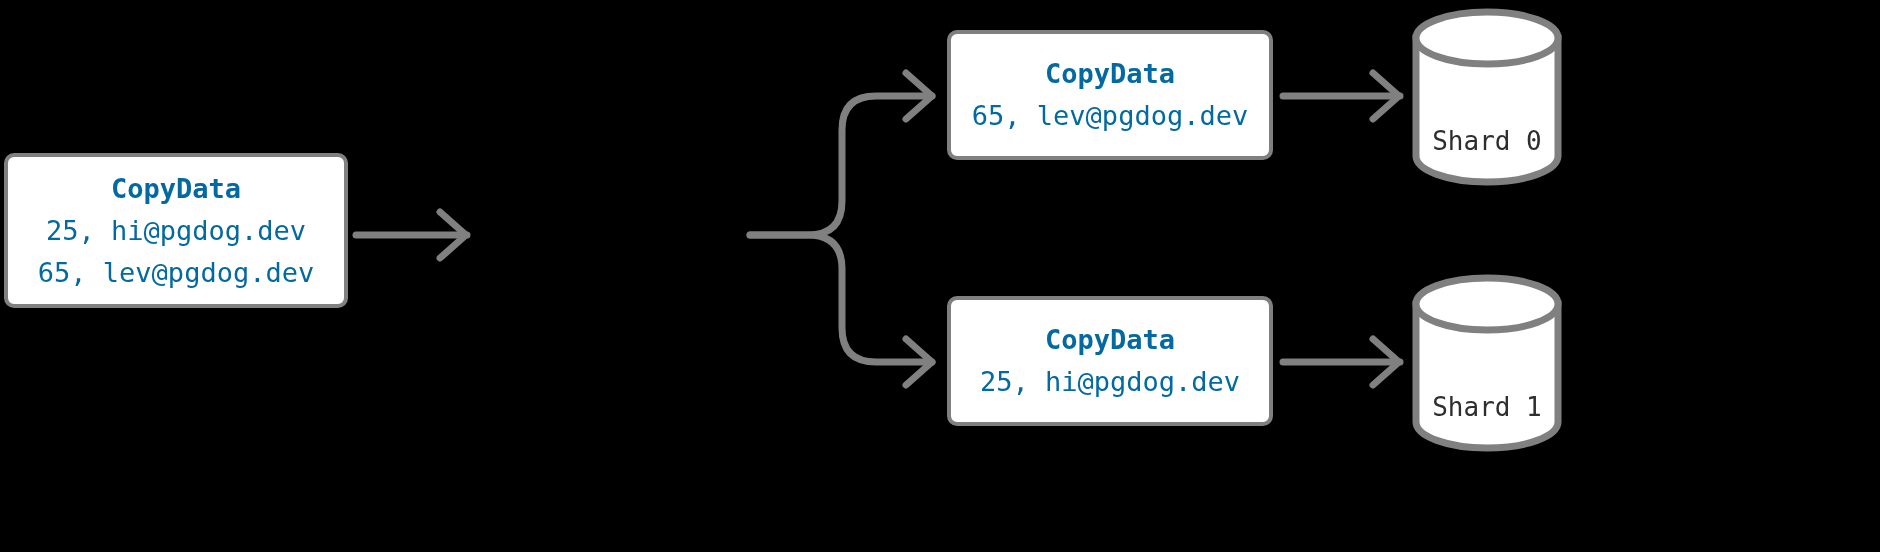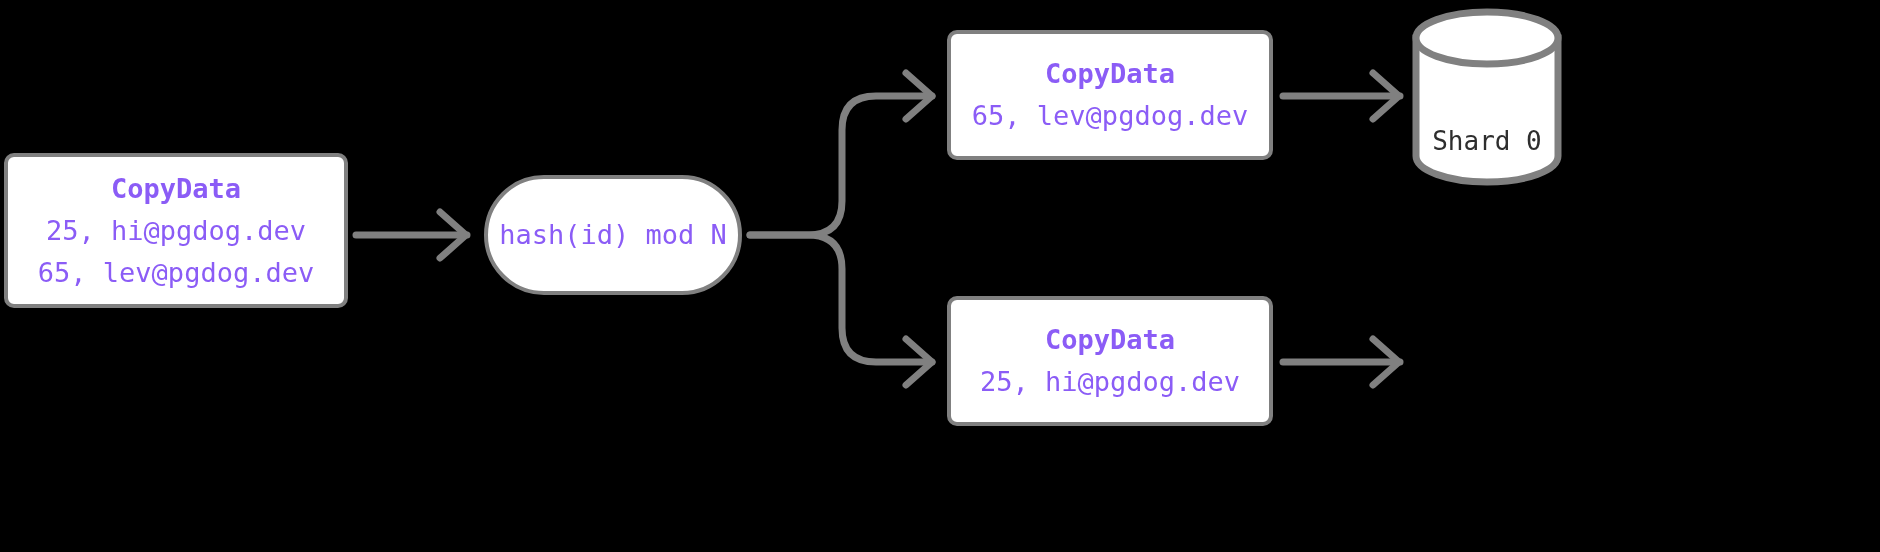--- a/index.html
+++ b/index.html
@@ -33,21 +33,21 @@
     color: #2e2e2e;
   }
   .node-rect { border-radius: 10px; }
   .node-pill { border-radius: 999px; }
   .line {
     font-family: "DejaVu Sans Mono", "Liberation Mono", monospace;
     font-size: 27px;
     line-height: 42px;
     letter-spacing: 0px;
     white-space: pre;
-    color: #8b5cf6;
+    color: #0369a1;
   }
   .line-title { font-weight: bold; }
 
   
   #node-source {
     left: 4px;  top: 153px;
     width: 344px; height: 155px;
   }
   
   #node-hash {
@@ -108,36 +108,40 @@
       <path d="M 1373 339 L 1399 362 L 1373 385"></path>
     </g>
   </svg>
 
   <div class="node node-rect" id="node-source">
     <div class="line line-title">CopyData</div>
     <div class="line">25, hi@pgdog.dev</div>
     <div class="line">65, lev@pgdog.dev</div>
   </div>
 
-  <div class="node node-pill" id="node-hash">
-    <div class="line">hash(id) mod N</div>
-  </div>
 
   <div class="node node-rect" id="node-dest-0">
     <div class="line line-title">CopyData</div>
     <div class="line">65, lev@pgdog.dev</div>
   </div>
 
   <div class="node node-rect" id="node-dest-1">
     <div class="line line-title">CopyData</div>
     <div class="line">25, hi@pgdog.dev</div>
   </div>
 
   <div class="cylinder" id="cyl-0">
     <svg width="150" height="178" viewBox="0 0 150 178">
       <path d="M 4 30 L 4 148 A 71 26 0 0 0 146 148 L 146 30 Z" fill="#ffffff" stroke="#808080" stroke-width="7"></path>
       <ellipse cx="75" cy="30" rx="71" ry="26" fill="#ffffff" stroke="#808080" stroke-width="7"></ellipse>
     </svg>
     <div class="cyl-label">Shard 0</div>
   </div>
 
+  <div class="cylinder" id="cyl-1">
+    <svg width="150" height="178" viewBox="0 0 150 178">
+      <path d="M 4 30 L 4 148 A 71 26 0 0 0 146 148 L 146 30 Z" fill="#ffffff" stroke="#808080" stroke-width="7"></path>
+      <ellipse cx="75" cy="30" rx="71" ry="26" fill="#ffffff" stroke="#808080" stroke-width="7"></ellipse>
+    </svg>
+    <div class="cyl-label">Shard 1</div>
+  </div>
 
 </div>
 
 </body></html>

